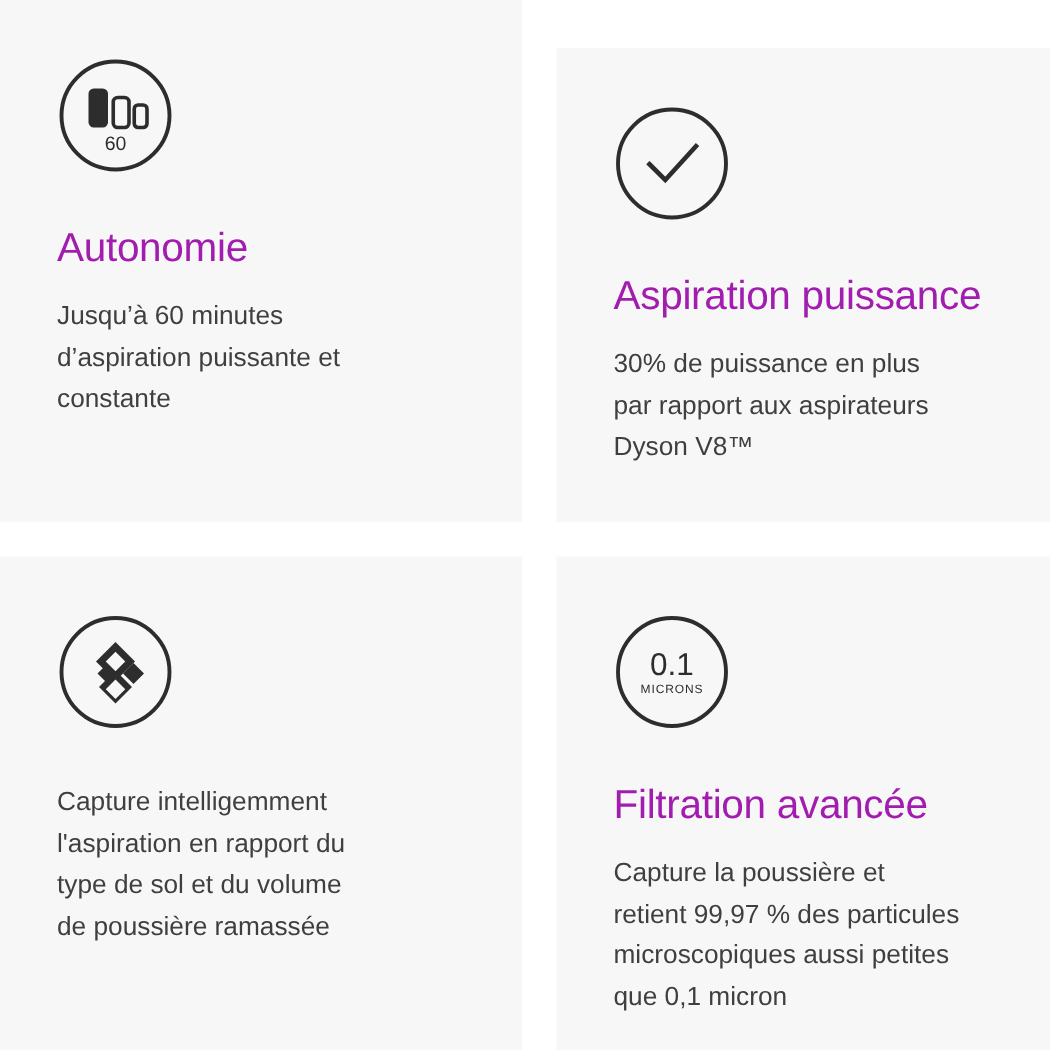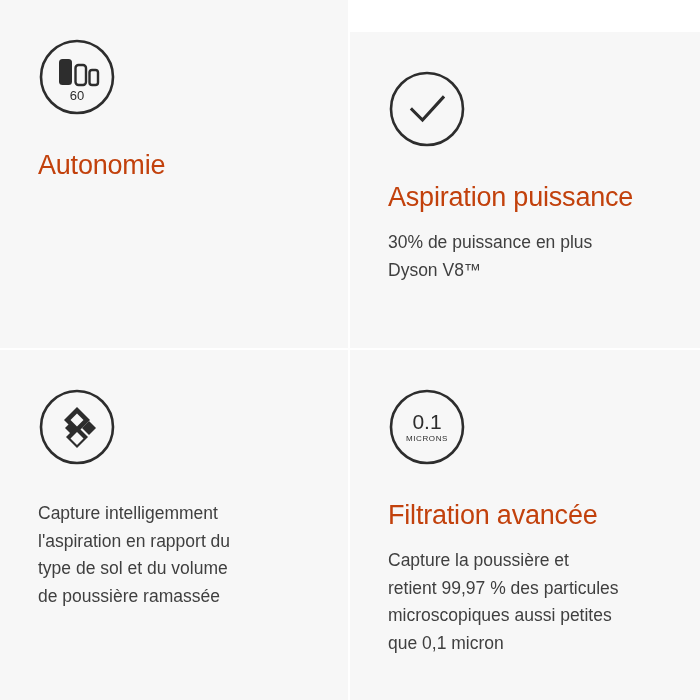--- a/index.html
+++ b/index.html
@@ -9,20 +9,21 @@
     background: #ffffff;
     font-family: "Liberation Sans", sans-serif;
   }
   .grid {
     width: 700px;
     height: 700px;
     display: grid;
     grid-template-columns: 350px 350px;
     grid-template-rows: 350px 350px;
     background: #ffffff;
+    gap: 21px;
   }
   .cell {
     background: #f7f7f7;
     padding: 38px 36px 0 38px;
     position: relative;
     overflow: hidden;
   }
   
   .cell.c0 { border-right: 2px solid #ffffff; border-bottom: 2px solid #ffffff; }
   .cell.c1 { border-bottom: 2px solid #ffffff; margin-top: 32px; }
@@ -33,21 +34,21 @@
     width: 78px;
     height: 78px;
     margin-bottom: 34px;
   }
   .icon-wrap svg { display: block; }
 
   .cell-title {
     font-size: 27px;
     line-height: 1.15;
     font-weight: 400;
-    color: #c2410c;
+    color: #a21caf;
     letter-spacing: -0.2px;
     margin-bottom: 16px;
   }
   .cell-body {
     font-size: 17.5px;
     line-height: 1.58;
     color: #3f3f3f;
     font-weight: 400;
     max-width: 290px;
   }
@@ -62,32 +63,38 @@
     <div class="icon-wrap">
       <svg width="78" height="78" viewBox="0 0 78 78">
         <circle cx="39" cy="39" r="36" fill="none" stroke="#2d2d2d" stroke-width="2.6"></circle>
         <rect x="21" y="21" width="13" height="26" rx="3.5" fill="#2d2d2d"></rect>
         <rect x="37.5" y="27" width="10.5" height="20" rx="3" fill="none" stroke="#2d2d2d" stroke-width="2.4"></rect>
         <rect x="51.5" y="32" width="8.5" height="15" rx="2.6" fill="none" stroke="#2d2d2d" stroke-width="2.4"></rect>
         <text x="39" y="62" text-anchor="middle" font-family="Liberation Sans, sans-serif" font-size="13" fill="#2d2d2d">60</text>
       </svg>
     </div>
     <div class="cell-title">Autonomie</div>
+    <div class="cell-body">
+      <span class="line">Jusqu’à 60 minutes</span>
+      <span class="line">d’aspiration puissante et</span>
+      <span class="line">constante</span>
+    </div>
   </div>
 
   <div class="cell c1">
     <div class="icon-wrap">
       <svg width="78" height="78" viewBox="0 0 78 78">
         <circle cx="39" cy="39" r="36" fill="none" stroke="#2d2d2d" stroke-width="2.6"></circle>
         <path d="M24 39.5 L34.5 50 L55 27.5" fill="none" stroke="#2d2d2d" stroke-width="3.1" stroke-linecap="square" stroke-linejoin="miter"></path>
       </svg>
     </div>
     <div class="cell-title">Aspiration puissance</div>
     <div class="cell-body">
       <span class="line">30% de puissance en plus</span>
+      <span class="line">par rapport aux aspirateurs</span>
       <span class="line">Dyson V8™</span>
     </div>
   </div>
 
   <div class="cell c2">
     <div class="icon-wrap">
       <svg width="78" height="78" viewBox="0 0 78 78">
         <circle cx="39" cy="39" r="36" fill="none" stroke="#2d2d2d" stroke-width="2.6"></circle>
         <g fill="#2d2d2d">
           <path d="M39 19 L52 32 L39 45 L26 32 Z"></path>

